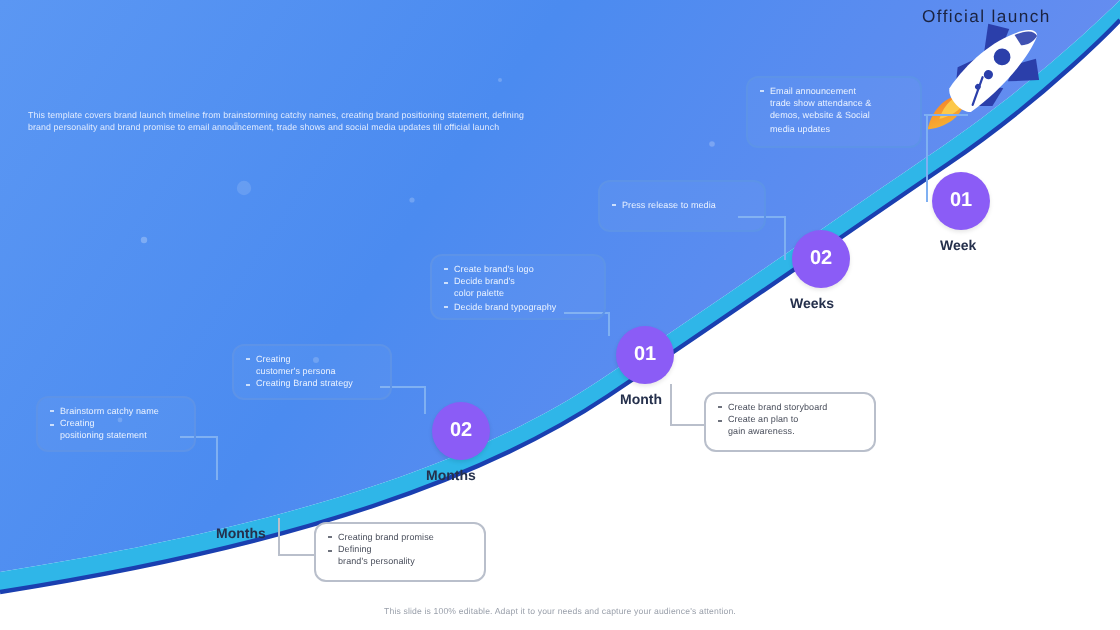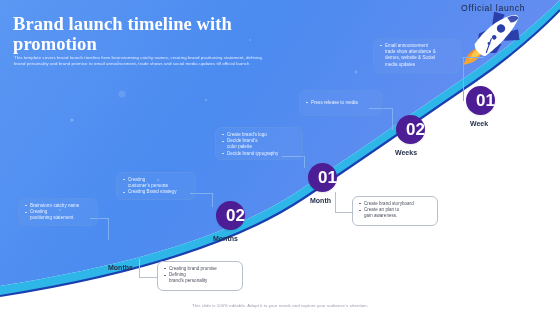--- a/index.html
+++ b/index.html
@@ -29,23 +29,23 @@
 
   .official{
     position:absolute;left:461px;top:3px;
     font-size:8.6px;font-weight:normal;color:#1b2340;
     letter-spacing:.7px;white-space:nowrap;
   }
 
   
   .coin{
     position:absolute;width:29px;height:29px;border-radius:50%;
-    background:#4c1d95;color:#ffffff;
-    font-size:17px;font-weight:bold;
-    display:flex;align-items:center;justify-content:flex-end;
+    background:#8b5cf6;color:#ffffff;
+    font-size:10px;font-weight:bold;
+    display:flex;align-items:center;justify-content:center;
     box-shadow:0 1px 2px rgba(0,0,0,.10);
   }
   .coin-label{
     position:absolute;font-size:7px;font-weight:bold;color:#25304c;
     white-space:nowrap;
   }
 
   
   .card{
     position:absolute;border-radius:6px;
@@ -132,21 +132,20 @@
       <path d="M30,-6 C36,-4 39,-1 38,2 C34,3 31,2 29,0 Z" fill="#2b3faa" opacity=".9"></path>
 
       <circle cx="18" cy="-2" r="4.2" fill="#2b3faa"></circle>
       <circle cx="7" cy="0" r="2.3" fill="#2b3faa"></circle>
       <circle cx="-1" cy="1" r="1.4" fill="#2b3faa"></circle>
 
       <path d="M-9,6 L4,-1" stroke="#2b3faa" stroke-width="1.1" fill="none" stroke-linecap="round"></path>
     </g>
   </svg>
 
-  <div class="title">Brand launch timeline with promotion</div>
   <div class="subtitle">This template covers brand launch timeline from brainstorming catchy names, creating brand positioning statement, defining brand personality and brand promise to email announcement, trade shows and social media updates till official launch</div>
   <div class="official">Official  launch</div>
 
   <div class="coin" style="left:466px;top:86px;">
     <span>01</span>
   </div>
   <div class="coin-label" style="left:470px;top:120px;">Week</div>
 
   <div class="coin" style="left:396px;top:115px;">
     <span>02</span>

